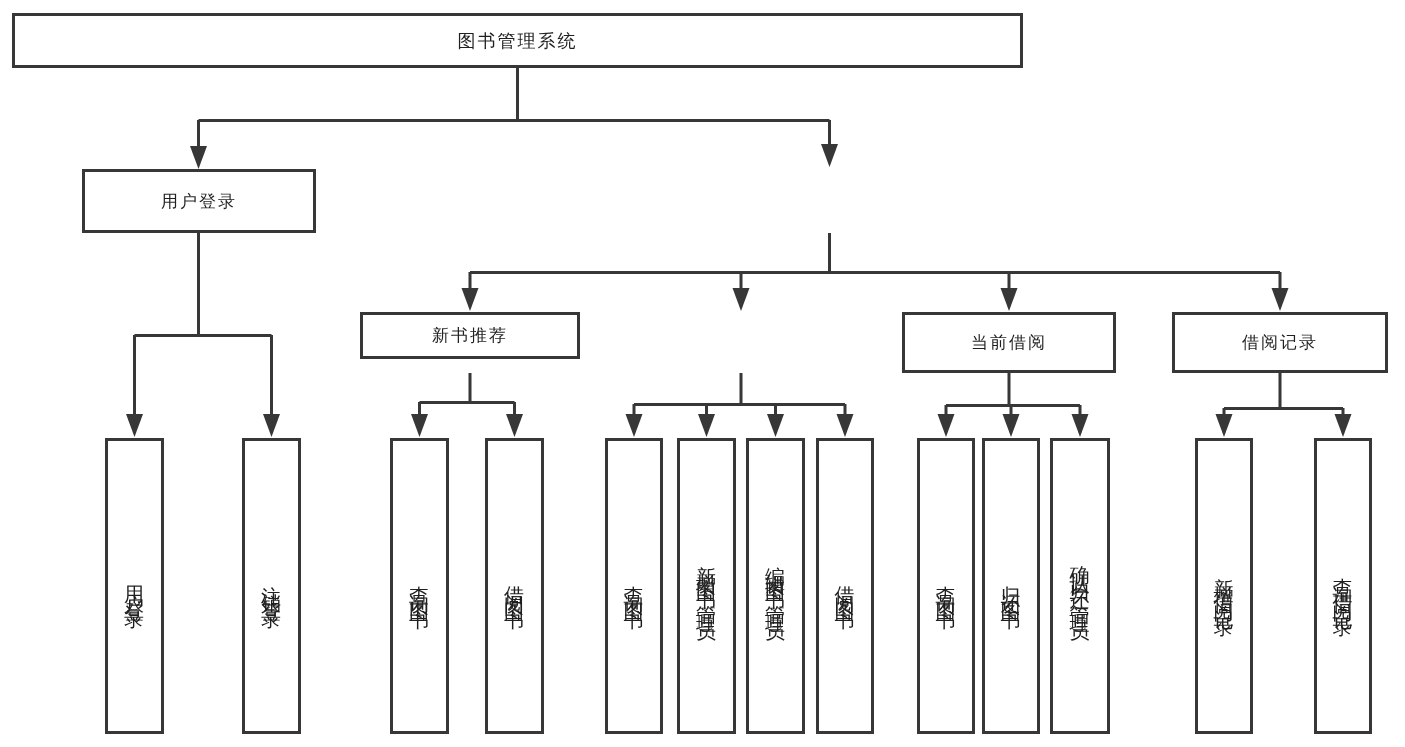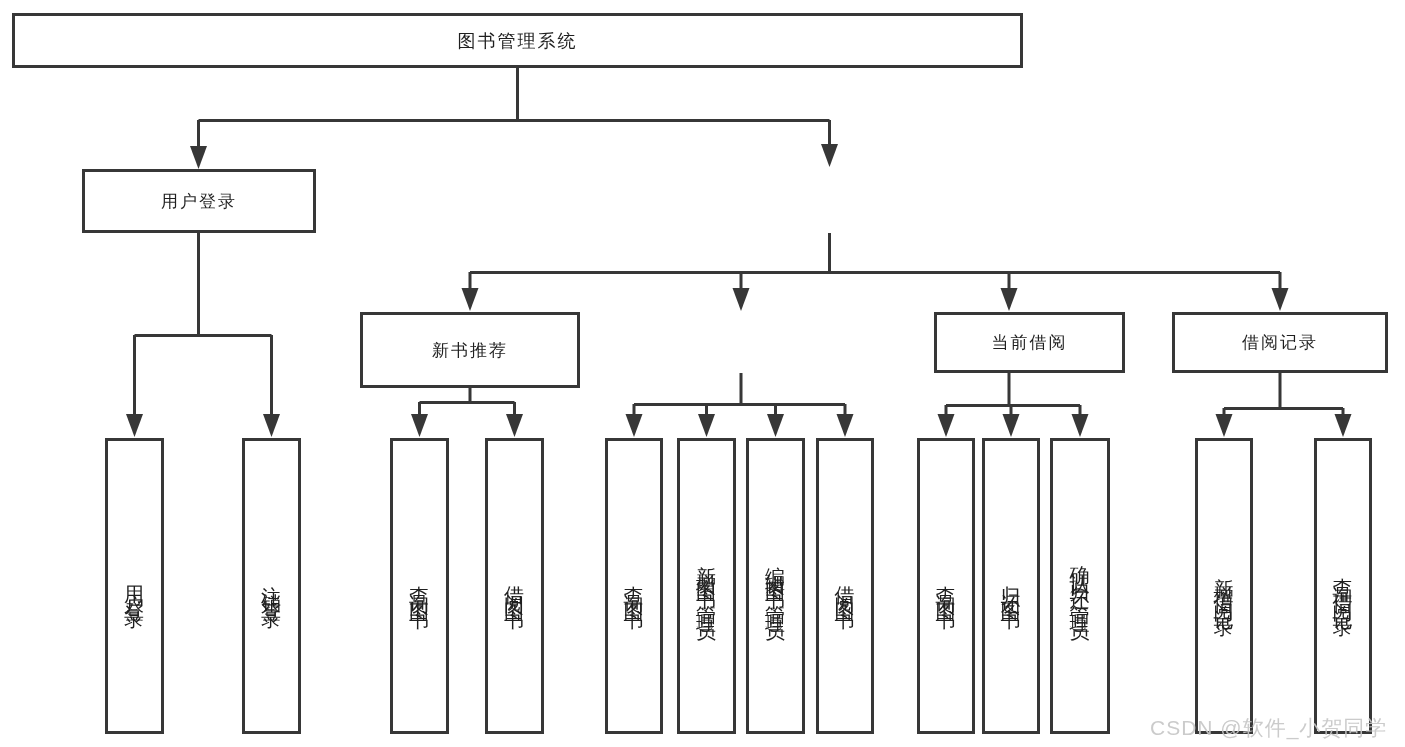--- a/index.html
+++ b/index.html
@@ -89,37 +89,36 @@
         <polygon points="1215.5,414 1232.5,414 1224,437"></polygon>
         <polygon points="1334.5,414 1351.5,414 1343,437"></polygon>
       </g>
     </svg>
   </div>
 
   <div class="hbox root" style="left:12px;top:13px;width:1011px;height:55px">图书管理系统</div>
 
   <div class="hbox" style="left:82px;top:169px;width:234px;height:64px">用户登录</div>
 
-  <div class="hbox" style="left:360px;top:312px;width:220px;height:76px">新书推荐</div>
-  <div class="hbox" style="left:934px;top:312px;width:191px;height:61px">当前借阅</div>
+  <div class="hbox" style="left:360px;top:312px;width:220px;height:47px">新书推荐</div>
+  <div class="hbox" style="left:902px;top:312px;width:214px;height:61px">当前借阅</div>
   <div class="hbox" style="left:1172px;top:312px;width:216px;height:61px">借阅记录</div>
 
   <div class="vbox" style="left:105px;top:438px;width:59px;height:296px">用户登录</div>
   <div class="vbox" style="left:242px;top:438px;width:59px;height:296px">注销登录</div>
 
   <div class="vbox" style="left:390px;top:438px;width:59px;height:296px">查询图书</div>
   <div class="vbox" style="left:485px;top:438px;width:59px;height:296px">借阅图书</div>
 
   <div class="vbox" style="left:605px;top:438px;width:58px;height:296px">查询图书</div>
   <div class="vbox" style="left:677px;top:438px;width:59px;height:296px">新增图书（管理员）</div>
   <div class="vbox" style="left:746px;top:438px;width:59px;height:296px">编辑图书（管理员）</div>
   <div class="vbox" style="left:816px;top:438px;width:58px;height:296px">借阅图书</div>
 
   <div class="vbox" style="left:917px;top:438px;width:58px;height:296px">查询图书</div>
   <div class="vbox" style="left:982px;top:438px;width:58px;height:296px">归还图书</div>
   <div class="vbox" style="left:1050px;top:438px;width:60px;height:296px">确认归还（管理员）</div>
 
   <div class="vbox" style="left:1195px;top:438px;width:58px;height:296px">新增借阅记录</div>
   <div class="vbox" style="left:1314px;top:438px;width:58px;height:296px">查询借阅记录</div>
 
-  <div class="watermark">CSDN @软件_小贺同学</div>
 
 </div>
 
 </body></html>

